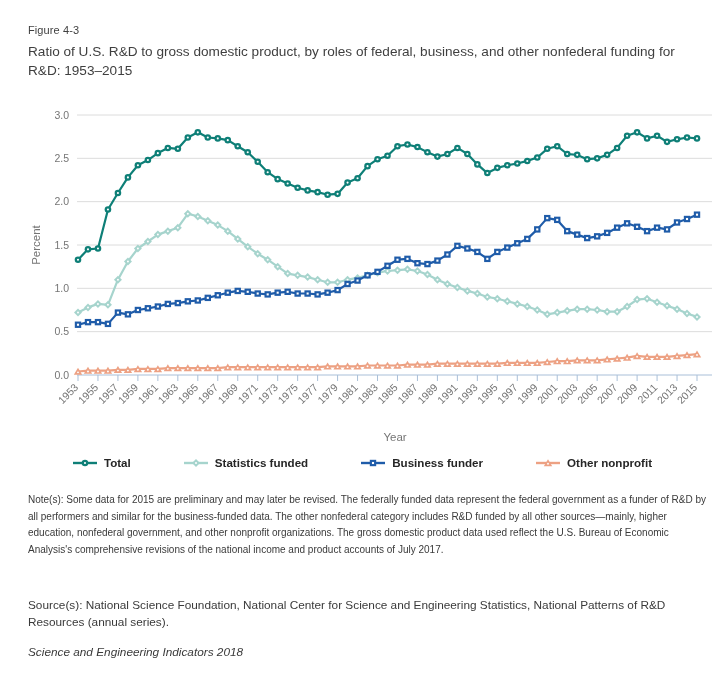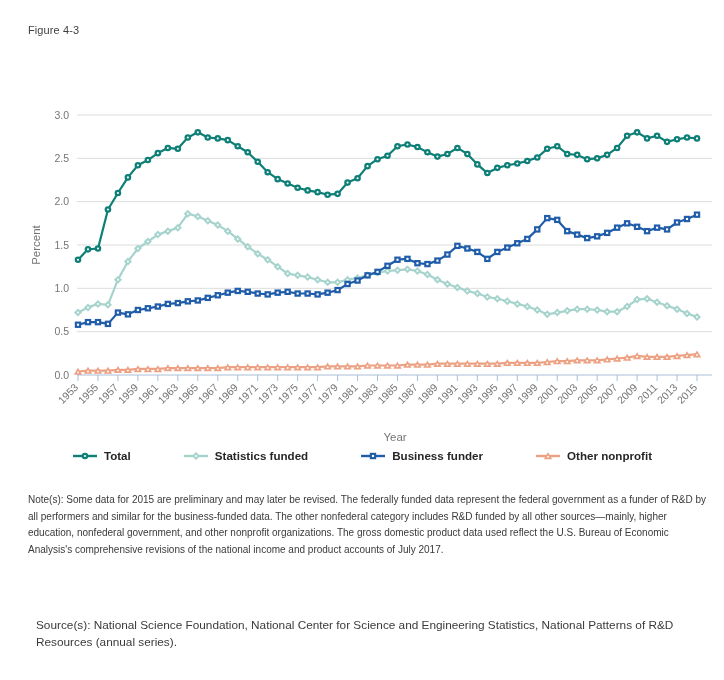--- a/index.html
+++ b/index.html
@@ -13,44 +13,45 @@
     position:absolute;left:28px;top:24px;
     font-size:11px;color:#3f3f3f;letter-spacing:0.1px;
   }
   .chart-title{
     position:absolute;left:28px;top:42px;width:676px;
     font-size:13.6px;line-height:19px;color:#3f3f3f;
   }
   .chart-wrap{position:absolute;left:0;top:98px;width:724px;height:348px;}
   .legend{
     position:absolute;left:0;top:449px;width:724px;height:20px;
-    display:flex;justify-content:center;align-items:flex-start;gap:52px;
+    display:flex;justify-content:center;align-items:flex-end;gap:52px;
   }
   .legend-item{display:flex;align-items:center;gap:6px;}
   .legend-item span{
     font-size:11.6px;font-weight:bold;color:#262626;
   }
   .notes{
     position:absolute;left:28px;top:492px;width:678px;
     font-size:10px;line-height:16.5px;color:#3a3a3a;
   }
   .sources{
-    position:absolute;left:36px;top:597px;width:678px;
-    font-size:11.8px;line-height:16.5px;color:#3a3a3a;margin-top:20px;
+    position:absolute;left:28px;top:597px;width:678px;
+    font-size:11.8px;line-height:16.5px;color:#3a3a3a;
   }
   .publication{
     position:absolute;left:28px;top:645px;width:500px;
     font-size:11.8px;font-style:italic;color:#3a3a3a;
   }
 </style>
 </head>
 <body>
 
 <div class="page">
   <div class="figure-label">Figure 4-3</div>
+  <div class="chart-title">Ratio of U.S. R&amp;D to gross domestic product, by roles of federal, business, and other nonfederal funding for R&amp;D: 1953–2015</div>
 
   <div class="chart-wrap">
     <svg width="724" height="348" viewBox="0 0 724 348" xmlns="http://www.w3.org/2000/svg">
         <g>
           <line x1="77" y1="233.66666666666666" x2="712" y2="233.66666666666666" stroke="#dcdcdc" stroke-width="1"></line>
           <line x1="77" y1="190.33333333333331" x2="712" y2="190.33333333333331" stroke="#dcdcdc" stroke-width="1"></line>
           <line x1="77" y1="147" x2="712" y2="147" stroke="#dcdcdc" stroke-width="1"></line>
           <line x1="77" y1="103.66666666666666" x2="712" y2="103.66666666666666" stroke="#dcdcdc" stroke-width="1"></line>
           <line x1="77" y1="60.333333333333314" x2="712" y2="60.333333333333314" stroke="#dcdcdc" stroke-width="1"></line>
           <line x1="77" y1="17" x2="712" y2="17" stroke="#dcdcdc" stroke-width="1"></line>
@@ -692,13 +693,14 @@
             <path d="M 13 2.2 L 17.2 9.2 L 8.8 9.2 Z" fill="#eda183"></path>
             <circle cx="13" cy="6.8" r="0.95" fill="#fff"></circle>
           </g>
         </svg>
         <span>Other nonprofit</span>
       </div>
     </div>
 
   <div class="notes">Note(s): Some data for 2015 are preliminary and may later be revised. The federally funded data represent the federal government as a funder of R&amp;D by all performers and similar for the business-funded data. The other nonfederal category includes R&amp;D funded by all other sources—mainly, higher education, nonfederal government, and other nonprofit organizations. The gross domestic product data used reflect the U.S. Bureau of Economic Analysis's comprehensive revisions of the national income and product accounts of July 2017.</div>
   <div class="sources">Source(s): National Science Foundation, National Center for Science and Engineering Statistics, National Patterns of R&amp;D Resources (annual series).</div>
+  <div class="publication">Science and Engineering Indicators 2018</div>
 </div>
 
 </body></html>

